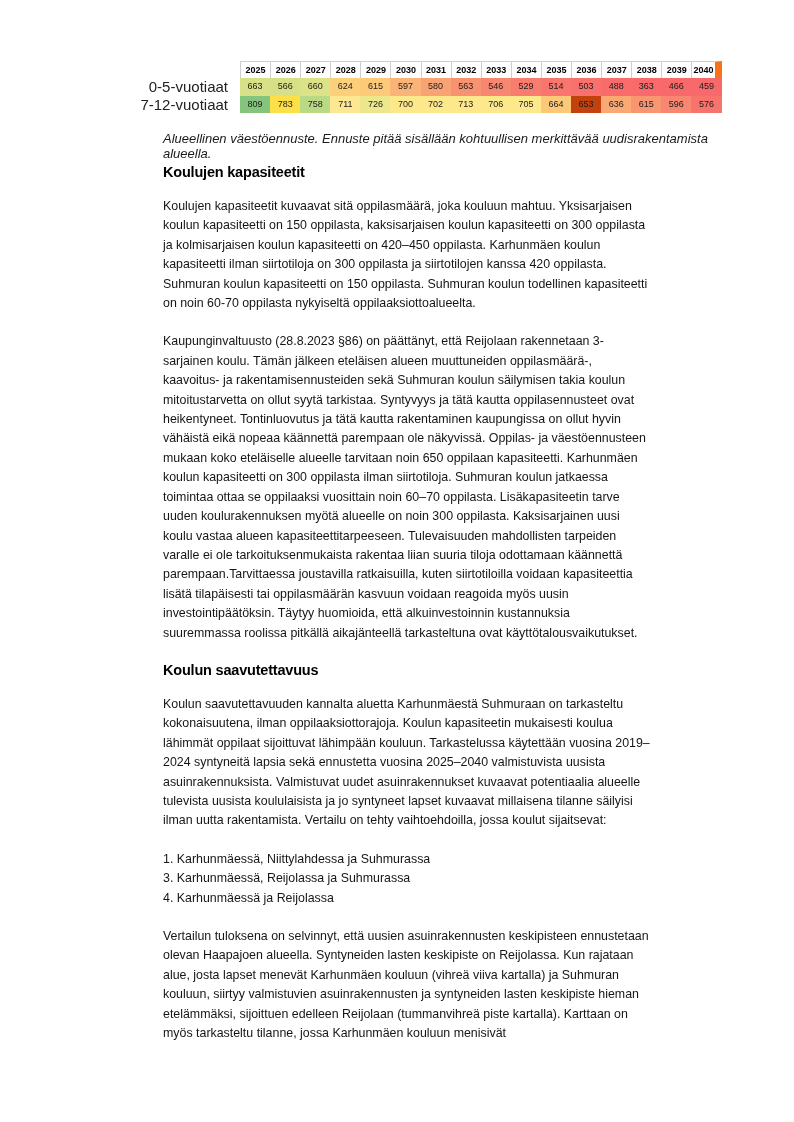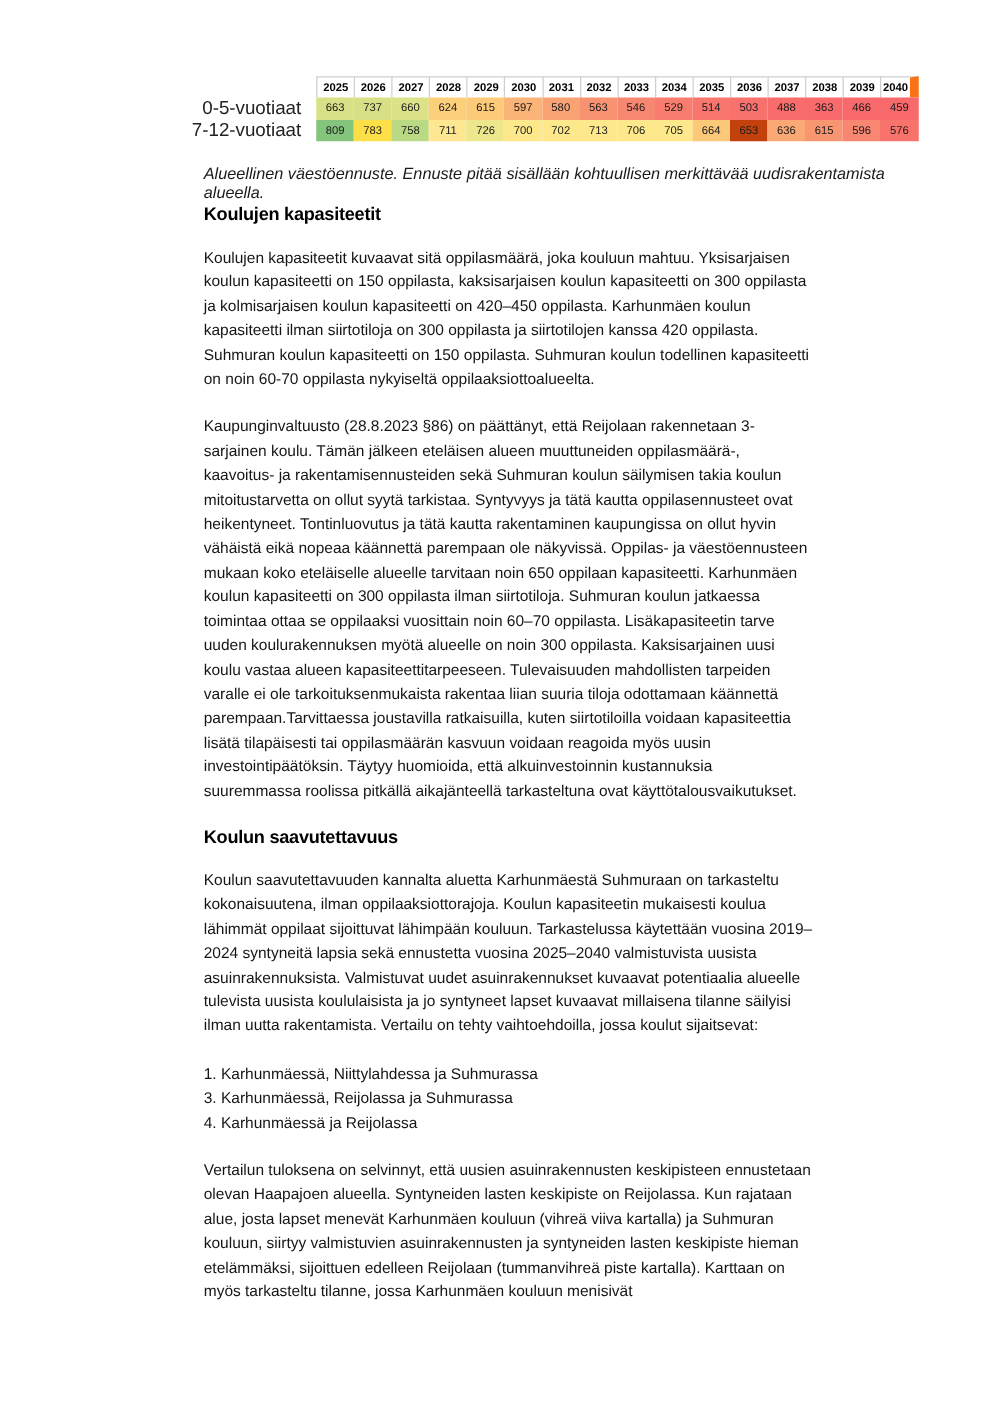--- a/index.html
+++ b/index.html
@@ -1,21 +1,21 @@
 <!DOCTYPE html>
 <html><head>
 <meta charset="utf-8">
 <style>
   html,body{margin:0;padding:0;}
   body{
     width:794px;height:1122px;position:relative;background:#ffffff;
     font-family:"Liberation Sans",sans-serif;color:#181818;overflow:hidden;
   }
   
-  .hm{position:absolute;left:157px;top:61px;}
+  .hm{position:absolute;left:144px;top:61px;}
   .hm-row{display:flex;}
   .hm-label{
     width:96px;box-sizing:border-box;display:flex;align-items:center;justify-content:flex-end;
     padding-right:12px;font-size:15px;color:#222;white-space:nowrap;
   }
   .hm-year-cell{
     width:30.1px;height:17px;box-sizing:border-box;line-height:16px;text-align:center;
     font-size:9px;font-weight:700;color:#000;background:#fff;
     border-left:1px solid #cfcfcf;border-top:1px solid #cfcfcf;
   }
@@ -61,21 +61,21 @@
         <div class="hm-year-cell">2037</div>
         <div class="hm-year-cell">2038</div>
         <div class="hm-year-cell">2039</div>
         <div class="hm-year-cell">2040</div>
       </div>
   </div>
   <div class="hm-row">
     <div class="hm-label">0-5-vuotiaat</div>
     <div style="display:flex;">
         <div class="hm-value-cell" style="background: rgb(216, 225, 135);">663</div>
-        <div class="hm-value-cell" style="background: rgb(215, 224, 135);">737</div>
+        <div class="hm-value-cell" style="background: rgb(215, 224, 135);">566</div>
         <div class="hm-value-cell" style="background: rgb(220, 226, 136);">660</div>
         <div class="hm-value-cell" style="background: rgb(252, 207, 123);">624</div>
         <div class="hm-value-cell" style="background: rgb(252, 202, 121);">615</div>
         <div class="hm-value-cell" style="background: rgb(250, 180, 119);">597</div>
         <div class="hm-value-cell" style="background: rgb(249, 163, 117);">580</div>
         <div class="hm-value-cell" style="background: rgb(248, 147, 114);">563</div>
         <div class="hm-value-cell" style="background: rgb(248, 135, 113);">546</div>
         <div class="hm-value-cell" style="background: rgb(248, 125, 110);">529</div>
         <div class="hm-value-cell" style="background: rgb(248, 118, 109);">514</div>
         <div class="hm-value-cell" style="background: rgb(248, 113, 108);">503</div>

